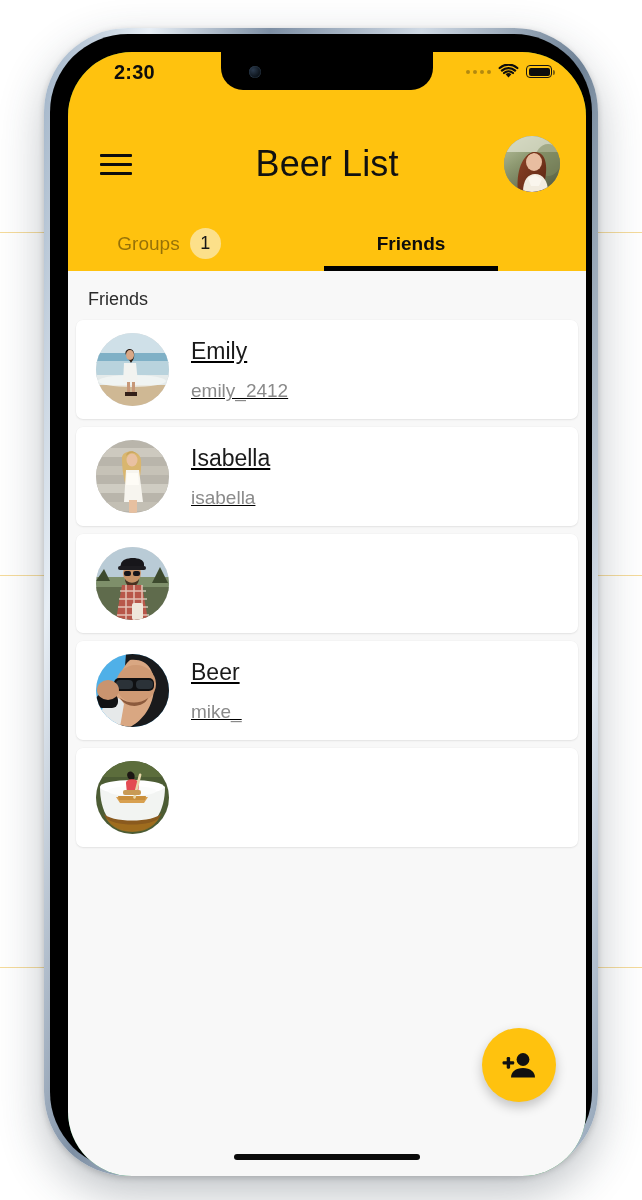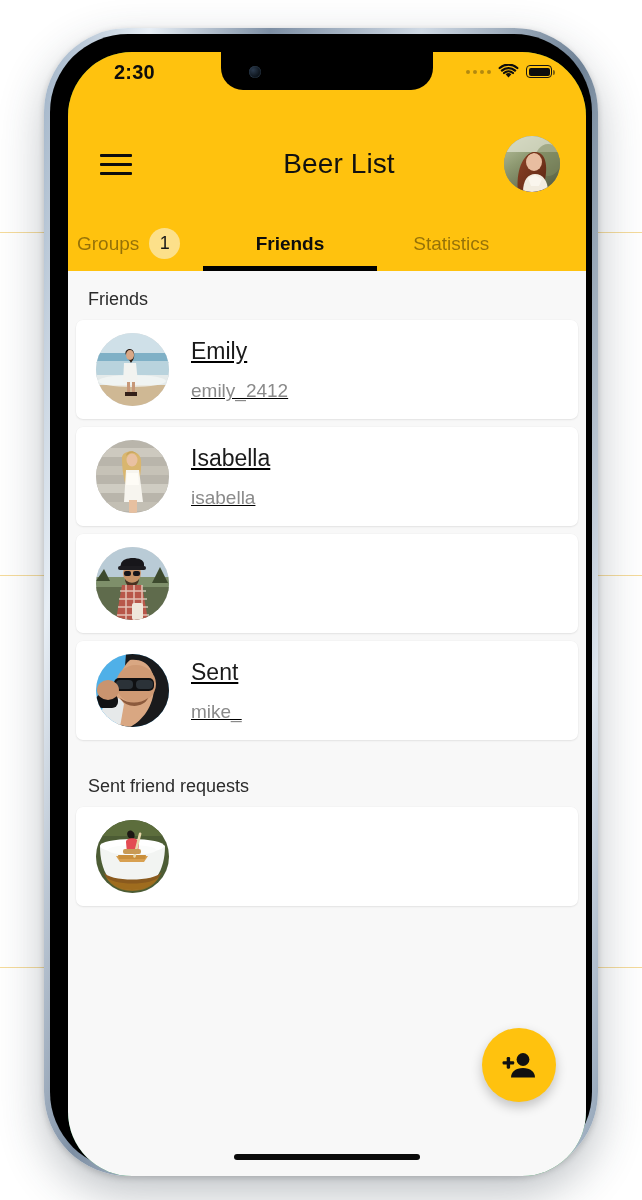--- a/index.html
+++ b/index.html
@@ -171,25 +171,25 @@
     justify-content: center; gap: 6px;
     padding: 0 4px;
     cursor: pointer;
   }
   #menu-btn i {
     display: block; height: 3px; width: 100%;
     background: #0d0d0d; border-radius: 1px;
   }
   #page-title {
     position: absolute;
-    left: 12px; top: 0;
+    left: 0; top: 0;
     width: 518px;
     text-align: center;
     line-height: 60px;
-    font-size: 28px;
+    font-size: 36px;
     color: #111111;
     letter-spacing: .1px;
   }
   #avatar-me {
     position: absolute;
     right: 26px; top: 2px;
     width: 56px; height: 56px;
     border-radius: 50%;
     overflow: hidden;
     background: #9a9270;
@@ -387,23 +387,20 @@
         </div>
 
         <div id="tabs">
           <div class="tab">
             <span>Groups</span>
             <span class="badge">1</span>
           </div>
           <div class="tab active">
             <span>Friends</span>
             <span class="tab-underline"></span>
-          </div>
-          <div class="tab">
-            <span>Statistics</span>
           </div>
         </div>
 
         <div id="content">
 
           <div class="section-title">Friends</div>
 
           <div class="card">
             <div class="row-avatar">
               <svg width="73" height="73" viewBox="0 0 73 73">
@@ -489,26 +486,25 @@
                 <rect x="18" y="24" width="40" height="13" rx="5" fill="#0f1012"></rect>
                 <rect x="20" y="26" width="17" height="9" rx="4" fill="#2b3238"></rect>
                 <rect x="40" y="26" width="17" height="9" rx="4" fill="#2b3238"></rect>
                 <path d="M24 44 C32 50 44 50 52 44 C48 54 30 55 24 44 Z" fill="#8c5a3c"></path>
                 <path d="M8 48 C14 40 24 42 28 50 L24 73 L2 73 Z" fill="#e6e9ea"></path>
                 <rect x="0" y="40" width="22" height="14" rx="6" fill="#111214"></rect>
                 <ellipse cx="12" cy="36" rx="11" ry="10" fill="#c9946f"></ellipse>
               </svg>
             </div>
             <div class="row-text">
-              <div class="row-name">Sent</div>
+              <div class="row-name">Beer</div>
               <div class="row-handle">mike_</div>
             </div>
           </div>
 
-          <div class="section-title" style="padding-top:28px">Sent friend requests</div>
 
           <div class="card">
             <div class="row-avatar">
               <svg width="73" height="73" viewBox="0 0 73 73">
                 <rect width="73" height="73" fill="#4c5c34"></rect>
                 <rect y="0" width="73" height="16" fill="#5c6d3c"></rect>
                 <path d="M4 26 C4 22 69 22 69 26 C69 50 58 70 36 70 C14 70 4 50 4 26 Z" fill="#f2f4f2"></path>
                 <ellipse cx="36" cy="26" rx="32" ry="7" fill="#ffffff"></ellipse>
                 <path d="M7 52 C14 66 26 70 36 70 C47 70 59 66 66 52 C58 62 14 62 7 52 Z" fill="#8a5a1e"></path>
                 <path d="M9 56 C16 68 27 71 36 71 C46 71 57 68 64 56 C57 66 16 66 9 56 Z" fill="#a2701f" opacity=".85"></path>

